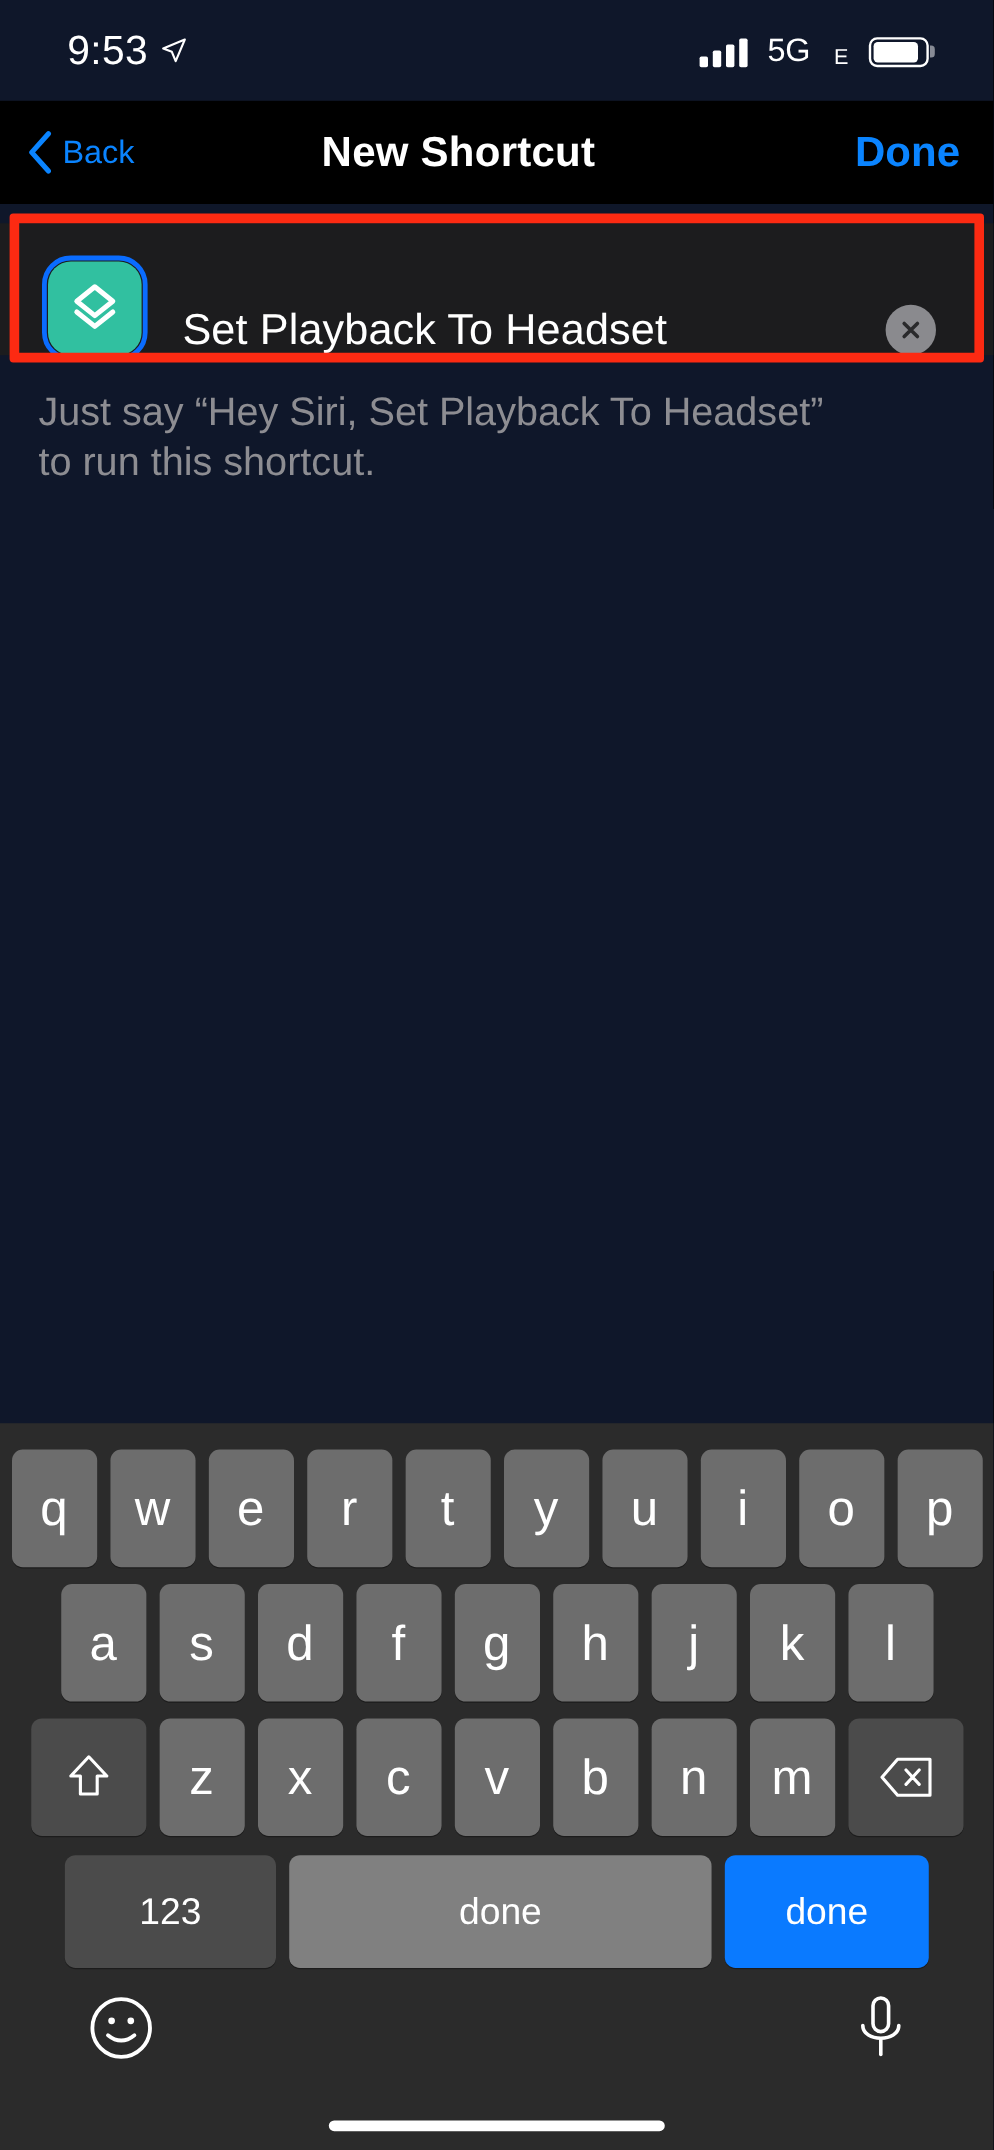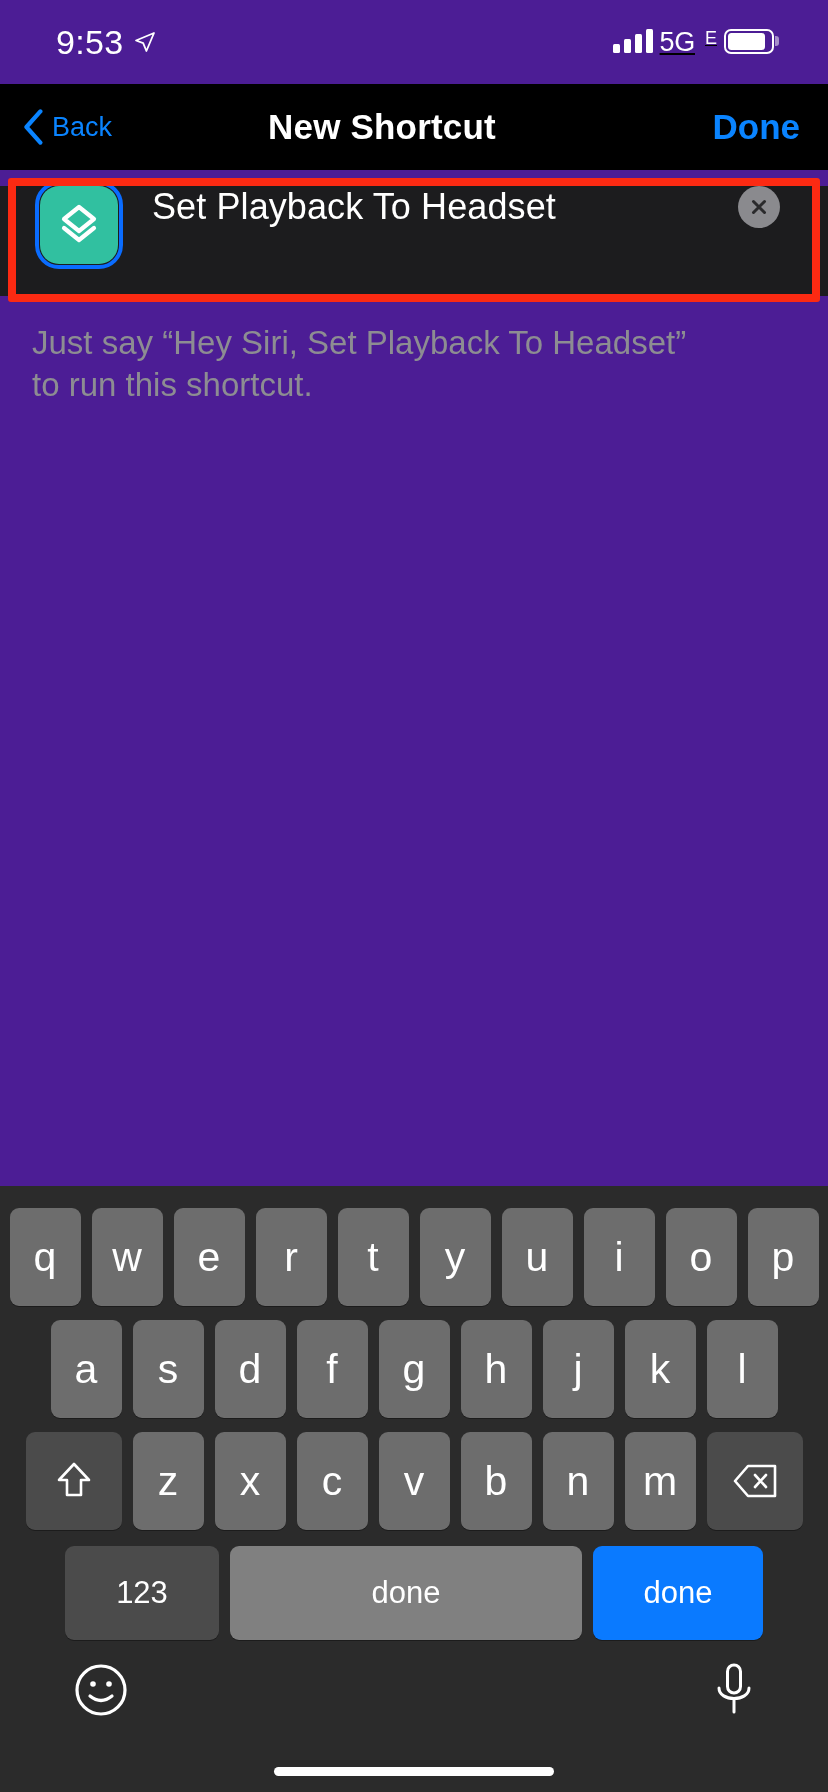--- a/index.html
+++ b/index.html
@@ -3,32 +3,32 @@
 <meta charset="utf-8">
 <style>
   * { margin:0; padding:0; box-sizing:border-box; }
   html, body {
     width:828px; height:1792px;
     background:#000;
     font-family:"Liberation Sans", sans-serif;
     overflow:hidden;
     -webkit-font-smoothing:antialiased;
   }
-  #screen { position:relative; width:828px; height:1792px; background:#4c1d95; }
+  #screen { position:relative; width:828px; height:1792px; background:#0f172a; }
 
   
   .statusbar {
     position:absolute; top:0; left:0; width:828px; height:84px;
     display:flex; align-items:center; justify-content:space-between;
     padding:0 54px 0 56px;
   }
   .status-left { display:flex; align-items:center; gap:10px; }
   .clock { color:#fff; font-size:34px; font-weight:500; letter-spacing:0.3px; line-height:1; }
   .loc-arrow { display:block; width:24px; height:24px; }
-  .status-right { display:flex; align-items:flex-start; gap:7px;text-decoration:underline; }
+  .status-right { display:flex; align-items:flex-end; gap:17px; }
   .signal { display:flex; align-items:flex-end; gap:4px; height:24px; }
   .signal i { display:block; width:7px; background:#fff; border-radius:1.5px; }
   .signal i:nth-child(1){ height:9px; }
   .signal i:nth-child(2){ height:14px; }
   .signal i:nth-child(3){ height:19px; }
   .signal i:nth-child(4){ height:24px; }
   .net { color:#fff; font-size:27px; font-weight:400; letter-spacing:-0.3px; line-height:1; }
   .net-sub { color:#fff; font-size:18px; font-weight:400; margin-left:3px; line-height:1; }
   .battery { position:relative; width:50px; height:25px; border:2.5px solid #fff;
              border-radius:7px; display:flex; align-items:center; padding:2px; }
@@ -53,21 +53,21 @@
 
   
   .annotation {
     position:absolute; left:8px; top:178px; width:812px; height:124px;
     border:8px solid #fc2a12; border-radius:3px; z-index:5; pointer-events:none;
   }
 
   
   .namefield {
     position:absolute; left:0; top:186px; width:828px; height:110px;
-    background:#1c1c1e; display:flex; align-items:flex-start; padding:0 26px 0 40px;
+    background:#1c1c1e; display:flex; align-items:flex-end; padding:0 26px 0 40px;
   }
   .sc-icon-wrap {
     position:relative; width:78px; height:78px; flex:0 0 78px;
     border-radius:19px; display:flex; align-items:center; justify-content:center;
   }
   .sc-icon-wrap::before {
     content:""; position:absolute; inset:-5px; border:4px solid #0a6cff; border-radius:24px;
   }
   .sc-icon {
     width:78px; height:78px; border-radius:19px; background:#31c0a0;
@@ -96,21 +96,21 @@
   .krow3 { padding-top:14px; gap:11px; padding-left:10px; padding-right:10px; }
   .krow4 { padding-top:16px; gap:11px; padding-left:10px; padding-right:10px; }
   .key {
     width:71px; height:98px; background:#6d6d6d; border-radius:9px;
     display:flex; align-items:center; justify-content:center;
     color:#fff; font-size:41px; font-weight:400;
     box-shadow:0 1px 0 rgba(0,0,0,0.35);
   }
   .krow2 .key { margin:0 0; }
   .key.wide-mod { width:96px; background:#4b4b4b; }
-  .key.num { width:154px; background:#4b4b4b; font-size:31px; }
+  .key.num { width:176px; background:#4b4b4b; font-size:31px; }
   .key.space { width:352px; background:#808080; font-size:31px; }
   .key.done { width:170px; background:#0a7aff; font-size:31px; font-weight:400; }
   .krow4 .key { height:94px; }
   .kbbottom {
     display:flex; align-items:center; justify-content:space-between;
     padding:22px 74px 0 74px;
   }
   .home-ind {
     position:absolute; left:50%; transform:translateX(-50%); bottom:16px;
     width:280px; height:9px; background:#fff; border-radius:5px;

